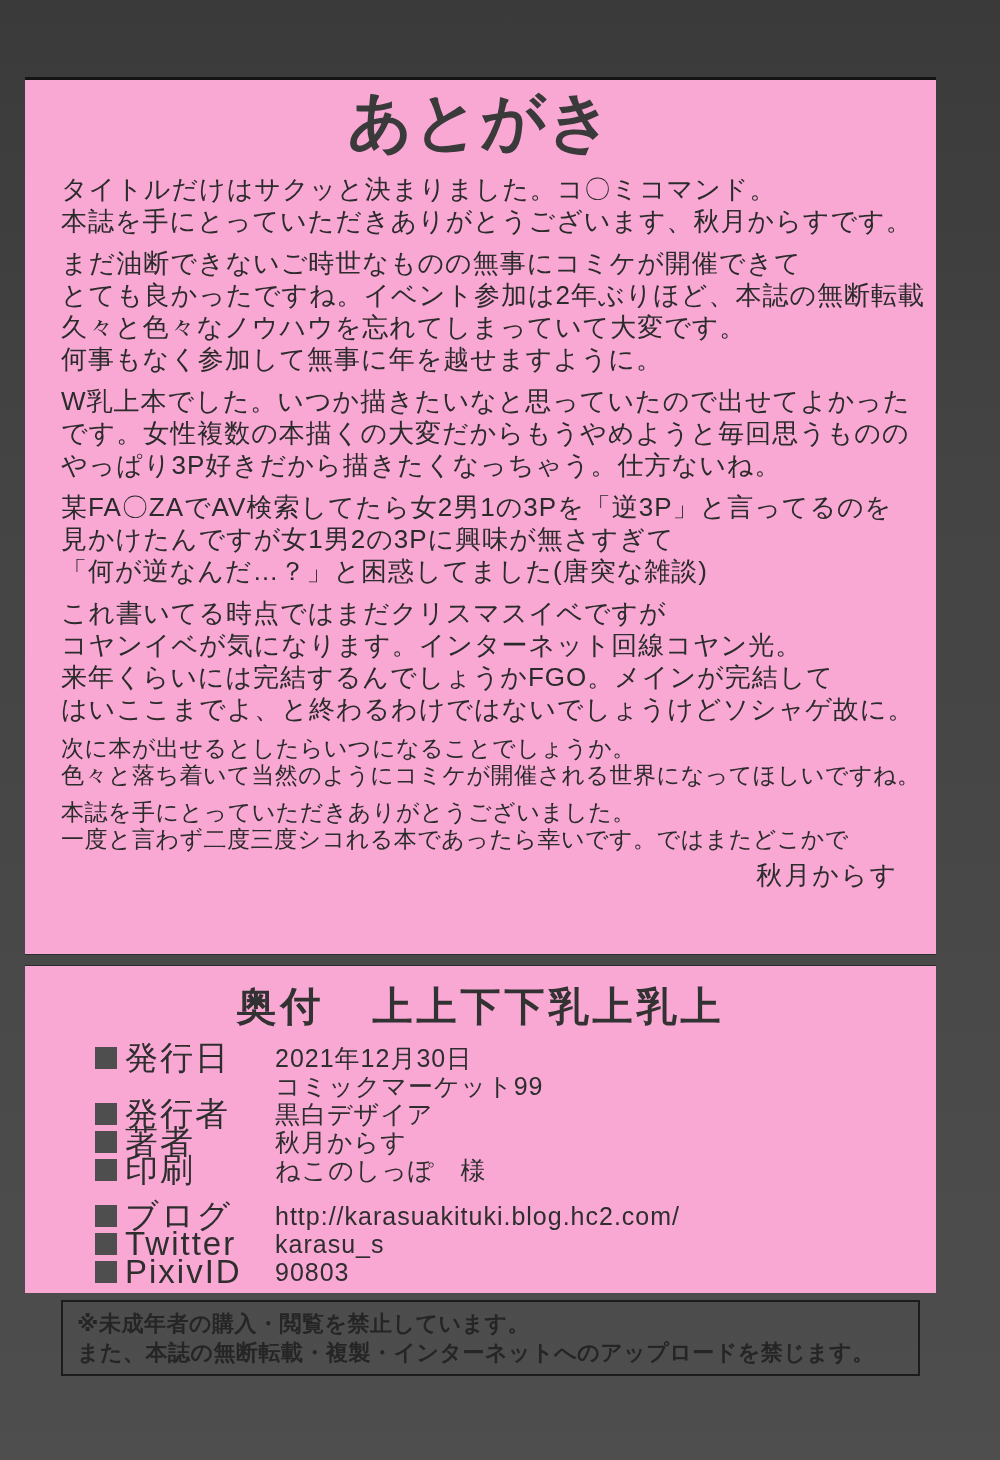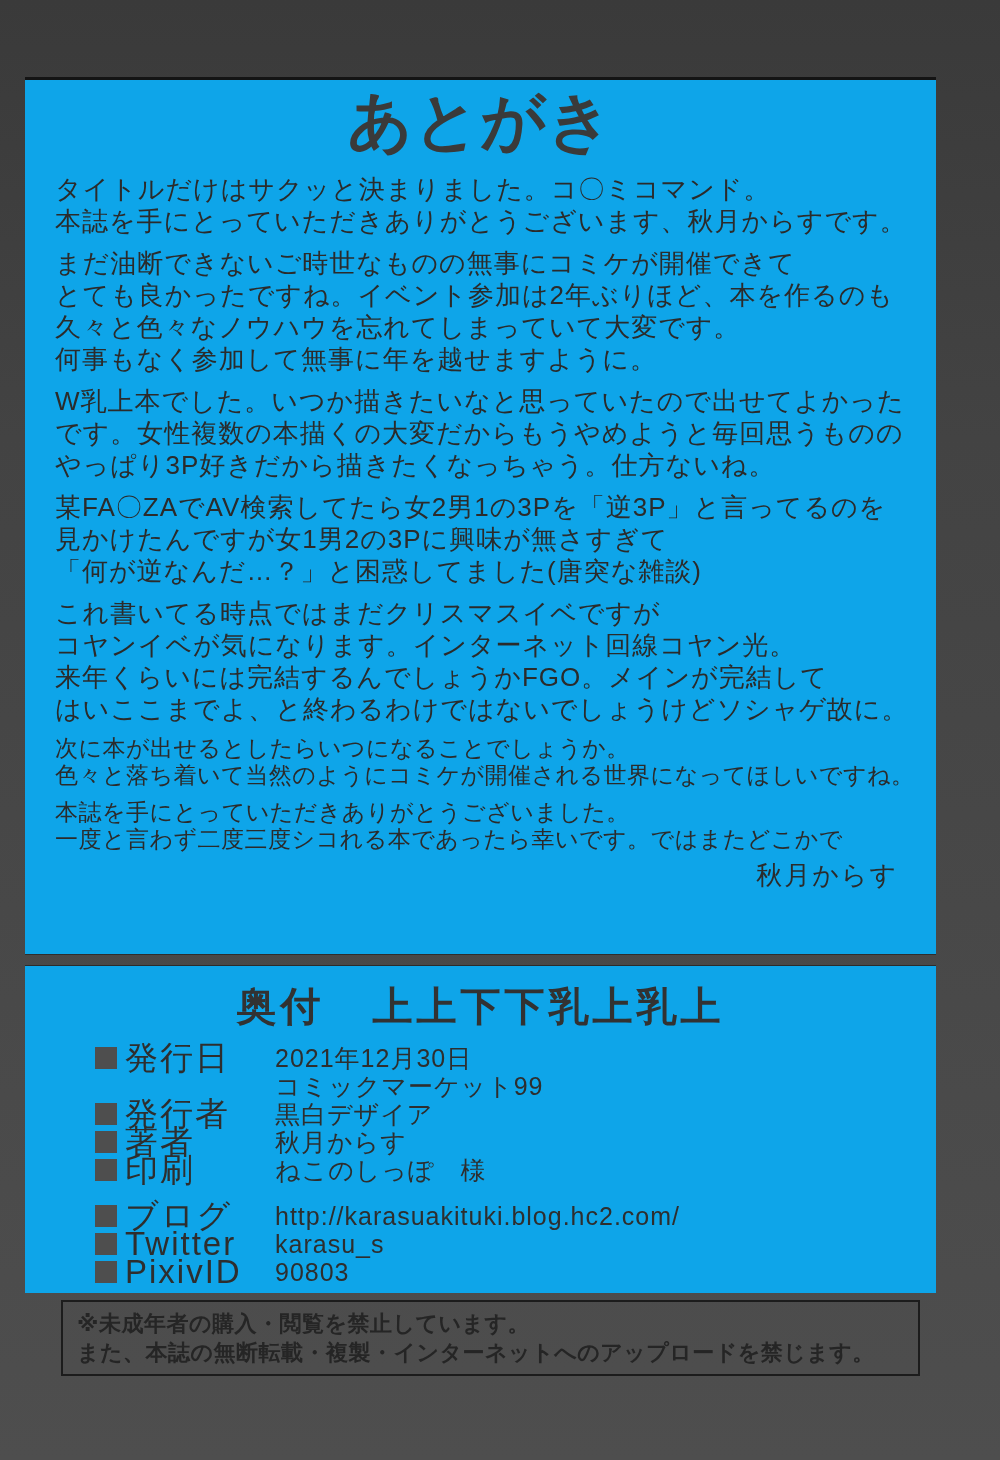--- a/index.html
+++ b/index.html
@@ -9,21 +9,21 @@
     width: 1000px; height: 1460px;
     background: linear-gradient(180deg, #3a3a3a 0%, #434343 30%, #4a4a4a 75%, #4e4e4e 100%);
     font-family: "Liberation Sans", "DejaVu Sans", sans-serif;
     color: #1f1f1f;
     overflow: hidden;
   }
   .paper {
     position: absolute;
     left: 25px;
     width: 911px;
-    background: #0ea5e9;
+    background: #f9a8d4;
   }
   .paper-afterword {
     top: 77px;
     height: 877px;
     border-top: 3px solid #141414;
     box-shadow: 0 1px 0 rgba(0,0,0,0.35);
   }
   .paper-colophon {
     top: 965px;
     height: 328px;
@@ -32,21 +32,21 @@
   .aw-title {
     margin-top: 10px;
     text-align: center;
     font-size: 64px;
     line-height: 62px;
     font-weight: bold;
     letter-spacing: 1px;
     color: #3a3a3a;
   }
   .aw-body { margin-top: 21px; padding: 0 18px 0 30px; }
-  .para { margin-bottom: 10px; }
+  .para { margin-bottom: 10px; margin-left: 6px; }
   .line {
     font-size: 26px;
     line-height: 32px;
     letter-spacing: 1px;
     white-space: pre;
     color: #2b2b2b;
   }
   .para.small .line {
     font-size: 23px;
     line-height: 27px;
@@ -115,21 +115,21 @@
 <section class="paper paper-afterword">
   <h1 class="aw-title">あとがき</h1>
 
   <div class="aw-body">
     <div class="para">
       <div class="line">タイトルだけはサクッと決まりました。コ〇ミコマンド。</div>
       <div class="line">本誌を手にとっていただきありがとうございます、秋月からすです。</div>
     </div>
     <div class="para">
       <div class="line">まだ油断できないご時世なものの無事にコミケが開催できて</div>
-      <div class="line">とても良かったですね。イベント参加は2年ぶりほど、本を作るのも</div>
+      <div class="line">とても良かったですね。イベント参加は2年ぶりほど、本誌の無断転載</div>
       <div class="line">久々と色々なノウハウを忘れてしまっていて大変です。</div>
       <div class="line">何事もなく参加して無事に年を越せますように。</div>
     </div>
     <div class="para">
       <div class="line">W乳上本でした。いつか描きたいなと思っていたので出せてよかった</div>
       <div class="line">です。女性複数の本描くの大変だからもうやめようと毎回思うものの</div>
       <div class="line">やっぱり3P好きだから描きたくなっちゃう。仕方ないね。</div>
     </div>
     <div class="para">
       <div class="line">某FA〇ZAでAV検索してたら女2男1の3Pを「逆3P」と言ってるのを</div>

